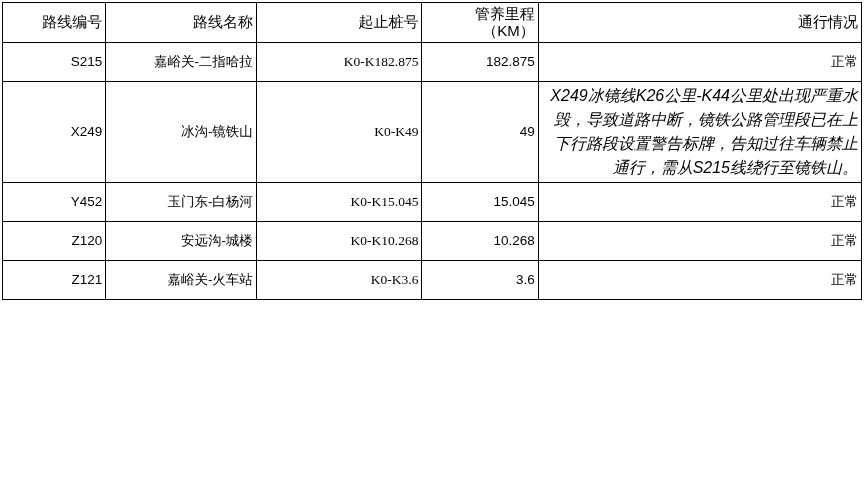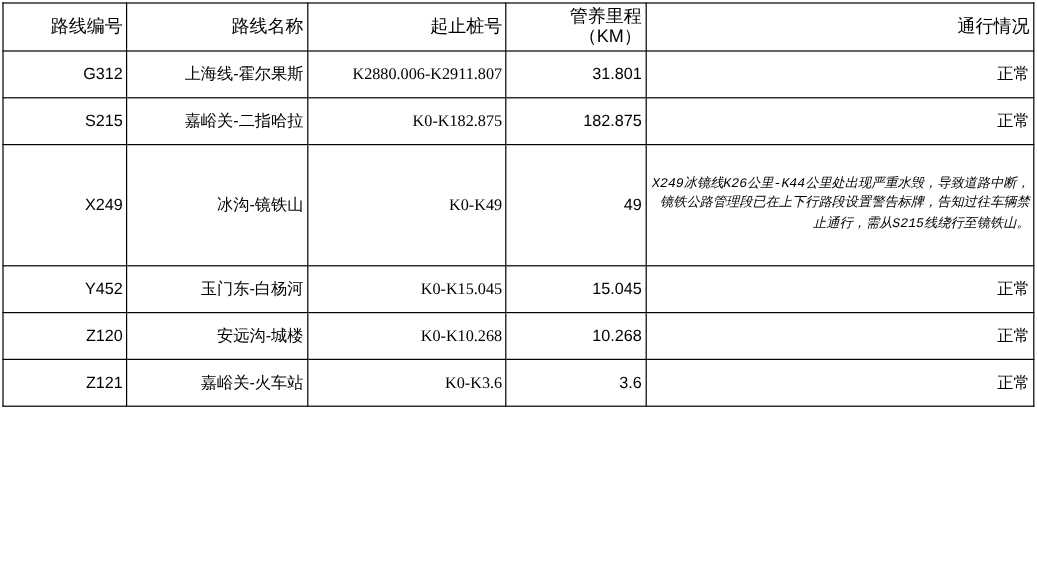--- a/index.html
+++ b/index.html
@@ -39,23 +39,23 @@
   .col-code   { width: 103px; }
   .col-name   { width: 150px; }
   .col-stake  { width: 165px; }
   .col-mile   { width: 116px; }
   .col-status { width: 322px; }
   .hdr-two-line {
     line-height: 1.15;
   }
   .status-note {
     text-align: left;
-    font-family: Liberation Mono, monospace;
+    font-family: Liberation Sans, sans-serif;
     font-style: italic;
-    font-size: 11px;
+    font-size: 16px;
     line-height: 1.5;
     padding: 4px 6px;
   }
   tr.tall-row td {
     height: 96px;
   }
   .mono-ish {
     font-family: "Liberation Serif", "DejaVu Serif", serif;
     font-size: 13.5px;
   }
@@ -77,27 +77,20 @@
       <th>路线名称</th>
       <th>起止桩号</th>
       <th class="hdr-two-line">
         <div>管养里程</div>
         <div>（KM）</div>
       </th>
       <th>通行情况</th>
     </tr>
   </thead>
   <tbody>
-    <tr>
-      <td>G312</td>
-      <td>上海线-霍尔果斯</td>
-      <td class="mono-ish">K2880.006-K2911.807</td>
-      <td>31.801</td>
-      <td>正常</td>
-    </tr>
     <tr>
       <td>S215</td>
       <td>嘉峪关-二指哈拉</td>
       <td class="mono-ish">K0-K182.875</td>
       <td>182.875</td>
       <td>正常</td>
     </tr>
     <tr class="tall-row">
       <td>X249</td>
       <td>冰沟-镜铁山</td>

